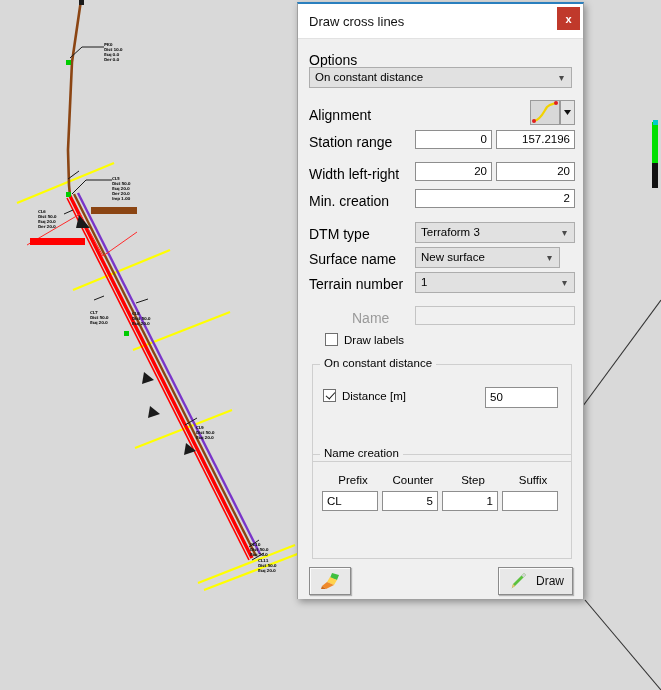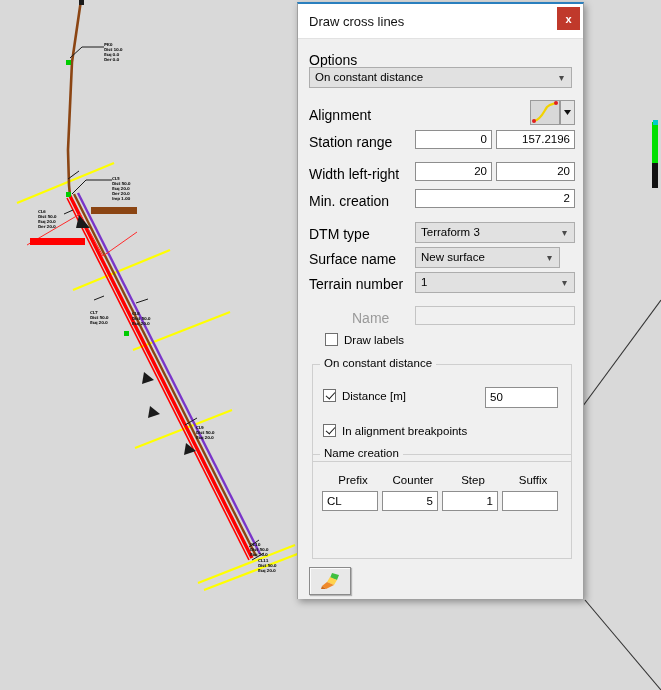--- a/index.html
+++ b/index.html
@@ -365,24 +365,20 @@
 
     <div class="group" style="left:14px; top:325px; width:260px; height:98px;"></div>
     <div class="group-title" style="left:22px; top:318px;">On constant distance</div>
 
     <div class="cbrow" style="left:25px; top:350px;">
       <span class="cbox checked"></span>
       <span class="cblabel">Distance [m]</span>
     </div>
     <div class="tbox" style="left:187px; top:348px; width:73px; height:21px; line-height:19px;">50</div>
 
-    <div class="cbrow" style="left:25px; top:385px;">
-      <span class="cbox checked"></span>
-      <span class="cblabel">In alignment breakpoints</span>
-    </div>
 
     <div class="group" style="left:14px; top:415px; width:260px; height:105px;"></div>
     <div class="group-title" style="left:22px; top:408px;">Name creation</div>
 
     <div class="colhdr" style="left:20px; top:435px; width:70px;">Prefix</div>
     <div class="colhdr" style="left:80px; top:435px; width:70px;">Counter</div>
     <div class="colhdr" style="left:140px; top:435px; width:70px;">Step</div>
     <div class="colhdr" style="left:200px; top:435px; width:70px;">Suffix</div>
 
     <div class="tbox" style="left:24px; top:452px; width:56px; height:20px; line-height:18px;">CL</div>
@@ -392,15 +388,24 @@
 
     <div class="btn" style="left:11px; top:528px; width:42px; height:28px;">
       <svg width="24" height="20" viewBox="0 0 24 20">
         <path d="M 14 2 L 21 4 L 19 9 L 12 7 Z" fill="#3fbf3f"></path>
         <path d="M 12 6 L 19 9 L 16 14 L 9 11 Z" fill="#ffd34d"></path>
         <path d="M 9 11 L 16 14 L 8 18 L 4 15 Z" fill="#ef8a2a"></path>
         <path d="M 4 15 L 8 18 L 3 18 Z" fill="#cf6a16"></path>
       </svg>
     </div>
 
+    <div class="btn" id="draw-btn" style="left:200px; top:528px; width:75px; height:28px;">
+      <svg width="20" height="18" viewBox="0 0 20 18">
+        <path d="M 17 1 L 19 3 L 8 14 L 5 16 L 6 12 Z" fill="#5cc23e"></path>
+        <path d="M 17 1 L 19 3 L 16.5 5.5 L 14.5 3.5 Z" fill="#d2d2d2"></path>
+        <path d="M 5 16 L 6 12 L 8 14 Z" fill="#f0c070"></path>
+        <path d="M 5 16 L 4.2 16.6 L 5.4 15.4 Z" fill="#222"></path>
+      </svg>
+      <span id="draw-label">Draw</span>
+    </div>
 
   </div>
 </div>
 
 </body></html>

